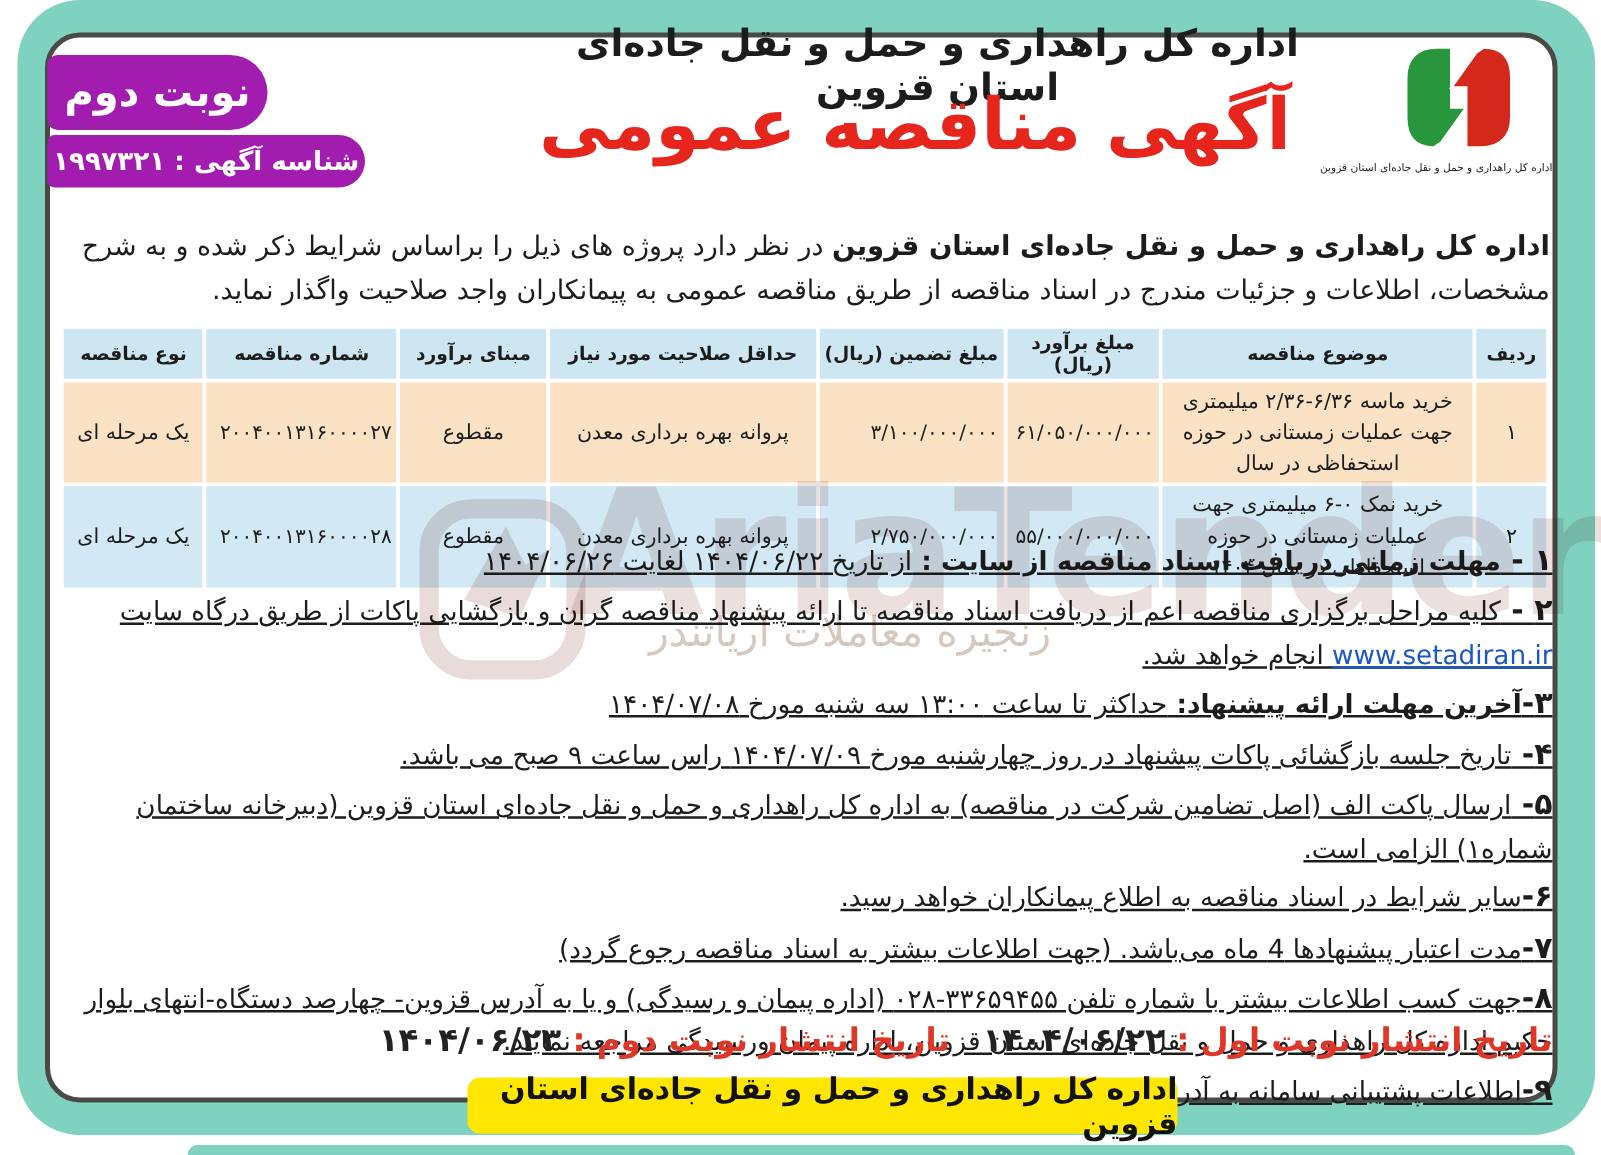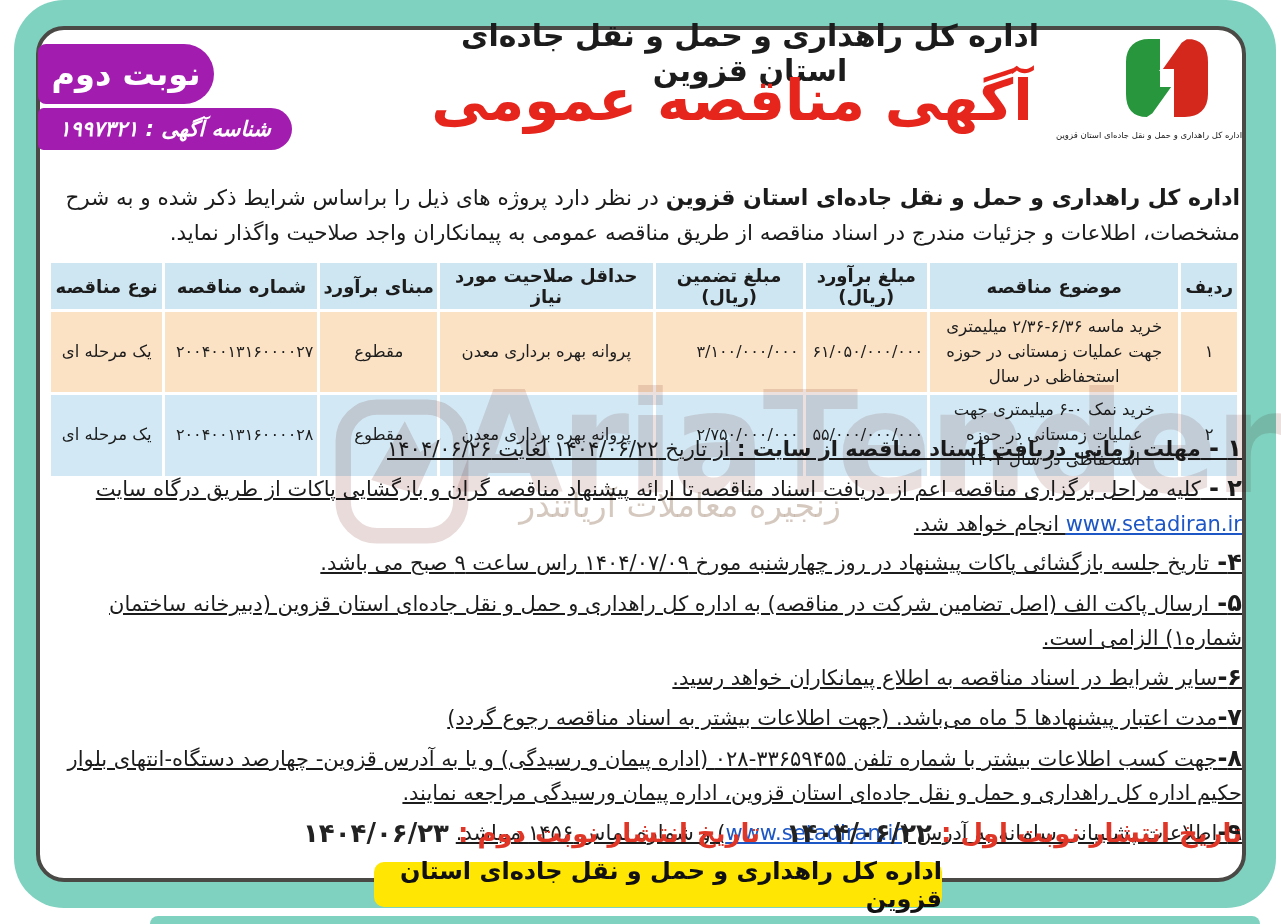--- a/index.html
+++ b/index.html
@@ -13,38 +13,38 @@
   
   .teal-frame{left:14px;top:0;width:1262px;height:908px;background:#7fd2c0;border-radius:50px;}
   .next-ad-sliver{left:150px;top:916px;width:1110px;height:8px;background:#7fd2c0;border-radius:16px 16px 0 0;}
   
   .card{left:36px;top:26px;width:1210px;height:856px;background:#ffffff;
         border:4px solid #4a4946;border-radius:28px;box-sizing:border-box;}
   
   .badge{background:#a21caf;color:#fff;display:flex;align-items:center;justify-content:center;
          font-weight:bold;border-radius:8px 30px 30px 8px;z-index:6;}
   .badge-round{left:38px;top:44px;width:176px;height:60px;font-size:32px;}
-  .badge-id{left:38px;top:108px;width:254px;height:42px;font-size:21px;font-style:italic;}
+  .badge-id{left:38px;top:108px;width:254px;height:42px;font-size:21px;}
   
   .org-title{left:420px;top:18px;width:660px;text-align:center;font-weight:bold;
              font-size:30px;direction:rtl;z-index:3;}
   .ad-title{left:402px;top:58px;width:660px;text-align:center;font-weight:bold;
             font-size:57px;color:#e6251c;direction:rtl;z-index:3;line-height:1.5;}
   
   .logo-box{left:1092px;top:28px;width:150px;height:142px;text-align:center;z-index:3;}
   .logo-box svg{width:100px;height:100px;display:block;margin:0 auto;}
   .logo-caption{font-size:8.5px;direction:rtl;color:#222;margin-top:2px;white-space:nowrap;}
   
   .intro{left:50px;top:180px;width:1190px;direction:rtl;text-align:right;
          font-size:21.5px;line-height:1.62;z-index:3;}
   .intro b{font-size:22px;}
   
   .tender-table-wrap{left:48px;top:260px;width:1192px;direction:rtl;z-index:3;}
   table{border-collapse:separate;border-spacing:3px;width:1192px;table-layout:fixed;direction:rtl;}
-  th{background:#cde6f2;font-weight:bold;font-size:18px;height:34px;padding:2px 3px;}
+  th{background:#cde6f2;font-weight:bold;font-size:15px;height:34px;padding:2px 3px;}
   td{text-align:center;font-size:16.5px;padding:3px 4px;height:56px;line-height:1.5;}
   tr.row-odd td{background:#fbe2c5;}
   tr.row-even td{background:#d2e9f5;}
   td.num-cell{font-size:16px;padding-left:48px;}
   
   .conditions{left:50px;top:429px;width:1192px;direction:rtl;text-align:right;
               font-size:21px;line-height:1.6;z-index:3;}
   .cond-item{margin:0 0 2px 0;text-decoration:underline;}
   .cond-num{font-weight:bold;font-size:24px;}
   .cond-lead{font-weight:bold;}
@@ -145,30 +145,33 @@
 </div>
 
 <div class="abs conditions">
   <div class="cond-item">
     <span class="cond-num">۱ - </span><span class="cond-lead">مهلت زمانی دریافت اسناد مناقصه از سایت : </span><span>از تاریخ ۱۴۰۴/۰۶/۲۲ لغایت ۱۴۰۴/۰۶/۲۶</span>
   </div>
   <div class="cond-item">
     <span class="cond-num">۲ - </span><span>کلیه مراحل برگزاری مناقصه اعم از دریافت اسناد مناقصه تا ارائه پیشنهاد مناقصه گران و بازگشایی پاکات از طریق درگاه سایت </span><span class="link">www.setadiran.ir</span><span> انجام خواهد شد.</span>
   </div>
   <div class="cond-item">
+    <span class="cond-num">۳-</span><span class="cond-lead">آخرین مهلت ارائه پیشنهاد: </span><span>حداکثر تا ساعت ۱۳:۰۰ سه شنبه مورخ ۱۴۰۴/۰۷/۰۸</span>
+  </div>
+  <div class="cond-item">
     <span class="cond-num">۴- </span><span>تاریخ جلسه بازگشائی پاکات پیشنهاد در روز چهارشنبه مورخ ۱۴۰۴/۰۷/۰۹ راس ساعت ۹ صبح می باشد.</span>
   </div>
   <div class="cond-item">
     <span class="cond-num">۵- </span><span>ارسال پاکت الف (اصل تضامین شرکت در مناقصه) به اداره کل راهداری و حمل و نقل جاده‌ای استان قزوین (دبیرخانه ساختمان شماره۱) الزامی است.</span>
   </div>
   <div class="cond-item">
     <span class="cond-num">۶-</span><span>سایر شرایط در اسناد مناقصه به اطلاع پیمانکاران خواهد رسید.</span>
   </div>
   <div class="cond-item">
-    <span class="cond-num">۷-</span><span>مدت اعتبار پیشنهادها 5 ماه می‌باشد. (جهت اطلاعات بیشتر به اسناد مناقصه رجوع گردد)</span>
+    <span class="cond-num">۷-</span><span>مدت اعتبار پیشنهادها 4 ماه می‌باشد. (جهت اطلاعات بیشتر به اسناد مناقصه رجوع گردد)</span>
   </div>
   <div class="cond-item">
     <span class="cond-num">۸-</span><span>جهت کسب اطلاعات بیشتر با شماره تلفن ۳۳۶۵۹۴۵۵-۰۲۸ (اداره پیمان و رسیدگی)  و یا به آدرس قزوین- چهارصد دستگاه-انتهای بلوار حکیم اداره کل راهداری و حمل و نقل جاده‌ای استان قزوین، اداره پیمان ورسیدگی مراجعه نمایند.</span>
   </div>
   <div class="cond-item">
     <span class="cond-num">۹-</span><span>اطلاعات پشتیبانی سامانه به آدرس (</span><span class="link">www.setadiran.ir</span><span>) و شماره تماس ۱۴۵۶ میباشد.</span>
   </div>
 </div>
 
 <div class="abs publish-line">

